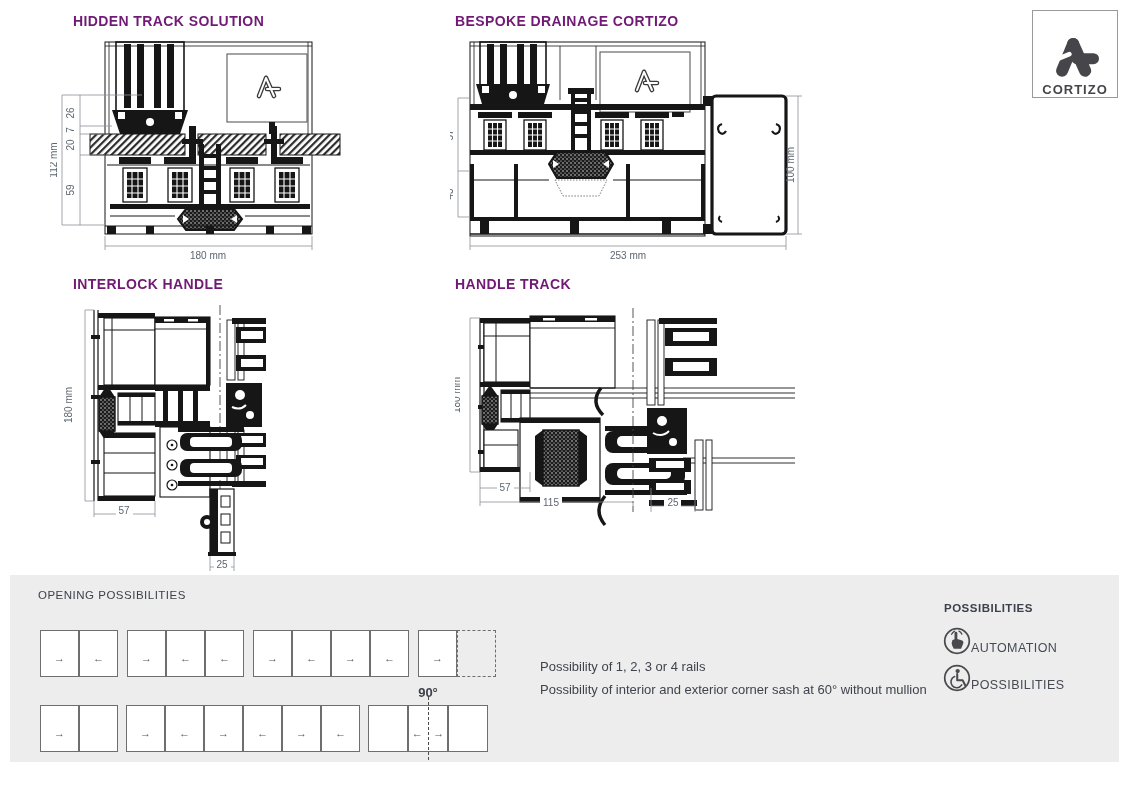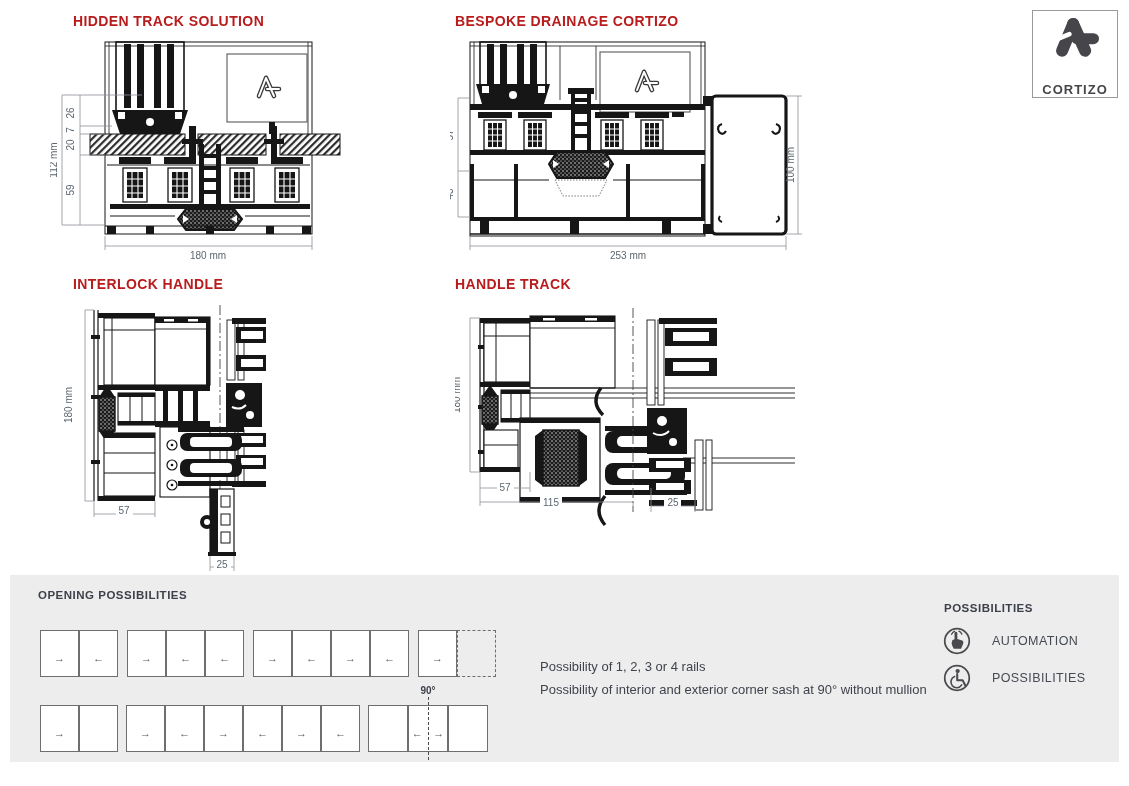--- a/index.html
+++ b/index.html
@@ -1,44 +1,44 @@
 <!DOCTYPE html>
 <html><head>
 <meta charset="utf-8">
 <style>
   html,body{margin:0;padding:0}
   body{width:1129px;height:786px;background:#fff;position:relative;overflow:hidden;
        font-family:"Liberation Sans",sans-serif;color:#3f434c}
-  .fig-title{position:absolute;font-weight:bold;font-size:14px;letter-spacing:.4px;color:#b91c1c;white-space:nowrap}
+  .fig-title{position:absolute;font-weight:bold;font-size:14px;letter-spacing:.4px;color:#701a75;white-space:nowrap}
   .fig-svg{position:absolute}
   svg text{font-family:"Liberation Sans",sans-serif;font-size:10px;fill:#5c6670}
   .logo-box{position:absolute;left:1032px;top:10px;width:86px;height:88px;border:1.5px solid #9a9a9a;
-            background:#fff;box-sizing:border-box;display:flex;flex-direction:column;align-items:center;justify-content:space-between}
+            background:#fff;box-sizing:border-box;display:flex;flex-direction:column;align-items:center;justify-content:flex-end}
   .logo-name{font-weight:bold;font-size:13px;letter-spacing:1px;color:#46464a;margin-top:3px}
   .gray-panel{position:absolute;left:10px;top:575px;width:1109px;height:187px;background:#ededed}
-  .op-title{position:absolute;left:28px;top:14px;font-weight:bold;font-size:11.5px;letter-spacing:.5px;color:#3d414b}
+  .op-title{position:absolute;left:28px;top:14px;font-weight:normal;font-size:11.5px;letter-spacing:.5px;color:#3d414b}
   .og-row{position:absolute;display:flex;gap:9px}
   .og-row1{left:30px;top:55px}
   .og-row2{left:30px;top:130px;gap:8px}
   .og-diagram{display:flex;position:relative}
   .og-panel{width:39px;height:47px;border:1.5px solid #6e6e6e;border-left-width:.75px;border-right-width:.75px;
             box-sizing:border-box;background:#fff;position:relative}
   .og-diagram .og-panel:first-child{border-left-width:1.5px}
   .og-diagram .og-panel:last-child{border-right-width:1.5px}
   .og-arrow{position:absolute;left:50%;top:60%;transform:translate(-50%,-50%);font-size:11px;color:#555;line-height:1}
   .og-panel.pocket{border:1.5px dashed #6e6e6e;background:transparent}
   .corner-line{position:absolute;left:50%;top:-9px;bottom:-9px;border-left:1.5px dashed #4a4a4a}
-  .corner-label{position:absolute;left:50%;top:-21px;transform:translateX(-50%);font-size:10px;color:#3d414b;font-weight:bold}
+  .corner-label{position:absolute;left:50%;top:-21px;transform:translateX(-50%);font-size:13px;color:#3d414b;font-weight:bold}
   .half-arrow-l{position:absolute;left:22%;top:60%;transform:translate(-50%,-50%);font-size:11px;color:#555}
   .half-arrow-r{position:absolute;left:78%;top:60%;transform:translate(-50%,-50%);font-size:11px;color:#555}
   .notes{position:absolute;left:530px;top:84px;font-size:13px;color:#3f434c}
   .notes div{margin-bottom:8px}
   .poss-title{position:absolute;left:934px;top:27px;font-weight:bold;font-size:11.5px;letter-spacing:.5px;color:#3d414b}
   .poss-items{position:absolute;left:933px;top:52px;display:flex;flex-direction:column;gap:9px}
-  .poss-item{display:flex;align-items:center;gap:21px}
+  .poss-item{display:flex;align-items:flex-end;gap:0}
   .poss-label{font-size:12.5px;letter-spacing:.4px;color:#454a52}
 </style>
 </head>
 <body>
 
 <div class="fig-title" style="left:73px;top:13px">HIDDEN TRACK SOLUTION</div>
 <div class="fig-title" style="left:455px;top:13px">BESPOKE DRAINAGE CORTIZO</div>
 <div class="fig-title" style="left:73px;top:276px">INTERLOCK HANDLE</div>
 <div class="fig-title" style="left:455px;top:276px">HANDLE TRACK</div>
 
@@ -576,21 +576,21 @@
         <span class="half-arrow-r">→</span>
         <span class="corner-line"></span>
         <span class="corner-label">90°</span>
       </span>
       <span class="og-panel" style="width:40px"></span>
     </div>
   </div>
 
   <div class="notes">
     <div>Possibility of 1, 2, 3 or 4 rails</div>
-    <div>Possibility of interior and exterior corner sash at 90° without mullion</div>
+    <div>Possibility of interior and exterior corner sash at 60° without mullion</div>
   </div>
 
   <div class="poss-title">POSSIBILITIES</div>
   <div class="poss-items">
     <div class="poss-item">
       <svg width="28" height="28" viewBox="0 0 26 26">
         <circle cx="13" cy="13" r="11.4" fill="none" stroke="#4a4a4e" stroke-width="1.6"></circle>
         <path d="M12,5.8 v6.5" stroke="#4a4a4e" stroke-width="2.6" stroke-linecap="round" fill="none"></path>
         <path d="M8.8,12 q-1.6,3 -0.2,5.5 l1.4,2.6 h6.8 l1.9,-4.6 q0.9,-2.6 -1.5,-3.3 l-4.8,-1.3 z" fill="#4a4a4e"></path>
         <path d="M8,6.8 a5.6,5.6 0 0 1 2.8,-2.9" stroke="#4a4a4e" stroke-width="1.2" fill="none" stroke-linecap="round"></path>

